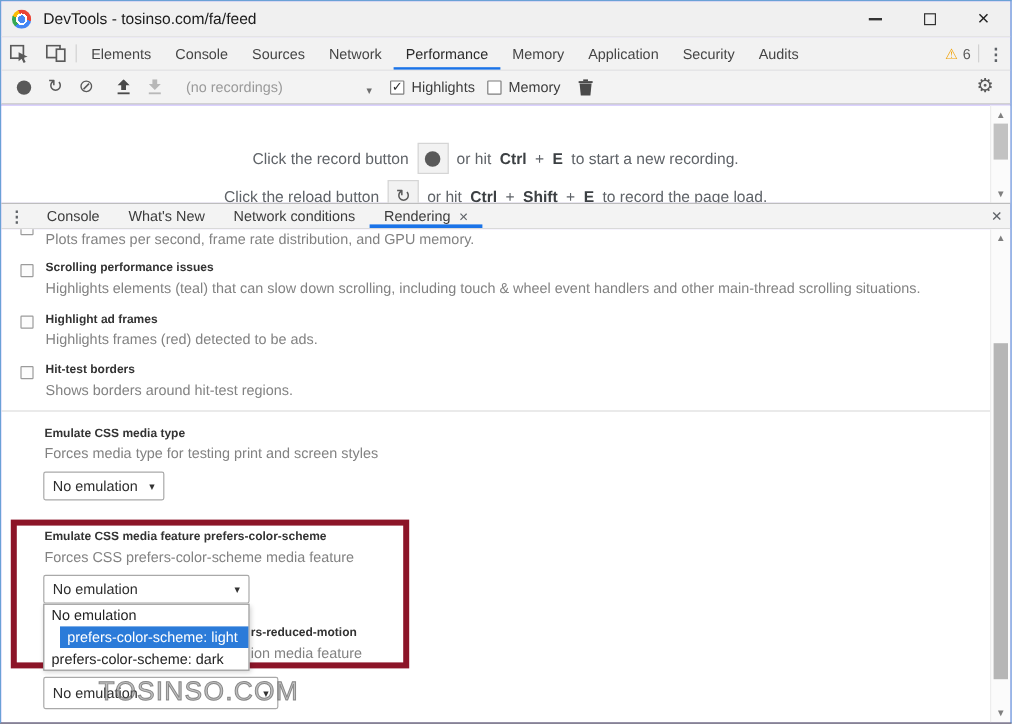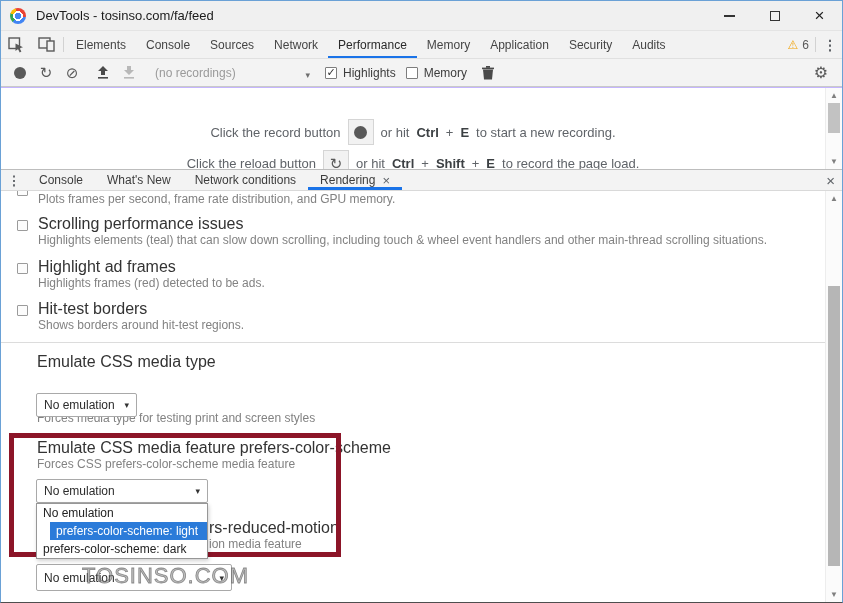--- a/index.html
+++ b/index.html
@@ -77,21 +77,21 @@
   .dtab.active::after{ content:""; position:absolute; left:0; right:0; bottom:0; height:3px; background:#1a73e8; }
   .dtab-close{ margin-left:7px; font-size:13px; color:#5f6368; line-height:1; }
   .drawer-close{ position:absolute; right:7px; top:2px; font-size:15px; color:#5f6368; }
   .dkebab{ width:26px; display:flex; align-items:center; justify-content:center; font-size:13px; color:#5f6368; font-weight:bold; }
 
   
   .drawer{ position:absolute; top:190px; left:0; right:0; bottom:0; background:#fff; overflow:hidden; }
   .abs{ position:absolute; }
   .cbx{ position:absolute; left:16px; width:11px; height:11px; border:1px solid #9b9b9b;
     background:#fcfcfc; border-radius:1px; }
-  .sec-title{ font-size:16px; color:#333; line-height:14px; white-space:nowrap; }
+  .sec-title{ font-size:10px; color:#333; line-height:14px; white-space:nowrap;font-weight:bold; }
   .sec-desc{ font-size:12px; color:#828282; line-height:14px; white-space:nowrap; }
   .hr{ position:absolute; left:0; right:0; height:1px; background:#dcdcdc; }
   .select{ position:absolute; height:24px; background:#fff; border:1px solid #a9a9a9; border-radius:2px;
     display:flex; align-items:center; justify-content:space-between; padding:0 7px; font-size:12px; color:#2c2c2c; }
   .select .dd-arrow{ color:#333; }
   .highlight-box{ position:absolute; left:8px; top:242px; width:332px; height:124px;
     border:5px solid #8c1528; z-index:4; pointer-events:none; }
   .listbox{ position:absolute; left:35px; top:312px; width:172px; background:#fff; border:1px solid #979797;
     box-shadow:1px 2px 4px rgba(0,0,0,.18); z-index:5; font-size:12px; }
   .opt{ height:18px; line-height:18px; padding-left:6px; color:#222; white-space:nowrap; }
@@ -288,21 +288,21 @@
     <div class="abs sec-title" style="left:37px; top:69px;">Highlight ad frames</div>
     <div class="abs sec-desc" style="left:37px; top:85px;">Highlights frames (red) detected to be ads.</div>
 
     <div class="cbx" style="top:114px;"></div>
     <div class="abs sec-title" style="left:37px; top:111px;">Hit-test borders</div>
     <div class="abs sec-desc" style="left:37px; top:127px;">Shows borders around hit-test regions.</div>
 
     <div class="hr" style="top:151px;"></div>
 
     <div class="abs sec-title" style="left:36px; top:164px;">Emulate CSS media type</div>
-    <div class="abs sec-desc" style="left:36px; top:180px;margin-top:40px;">Forces media type for testing print and screen styles</div>
+    <div class="abs sec-desc" style="left:36px; top:180px;">Forces media type for testing print and screen styles</div>
     <div class="select" style="left:35px; top:202px; width:101px;">
       <span>No emulation</span>
       <span class="dd-arrow">▾</span>
     </div>
 
     <div class="highlight-box"></div>
 
     <div class="abs sec-title" style="left:36px; top:250px;">Emulate CSS media feature prefers-color-scheme</div>
     <div class="abs sec-desc" style="left:36px; top:266px;">Forces CSS prefers-color-scheme media feature</div>
     <div class="select" style="left:35px; top:288px; width:172px;">

